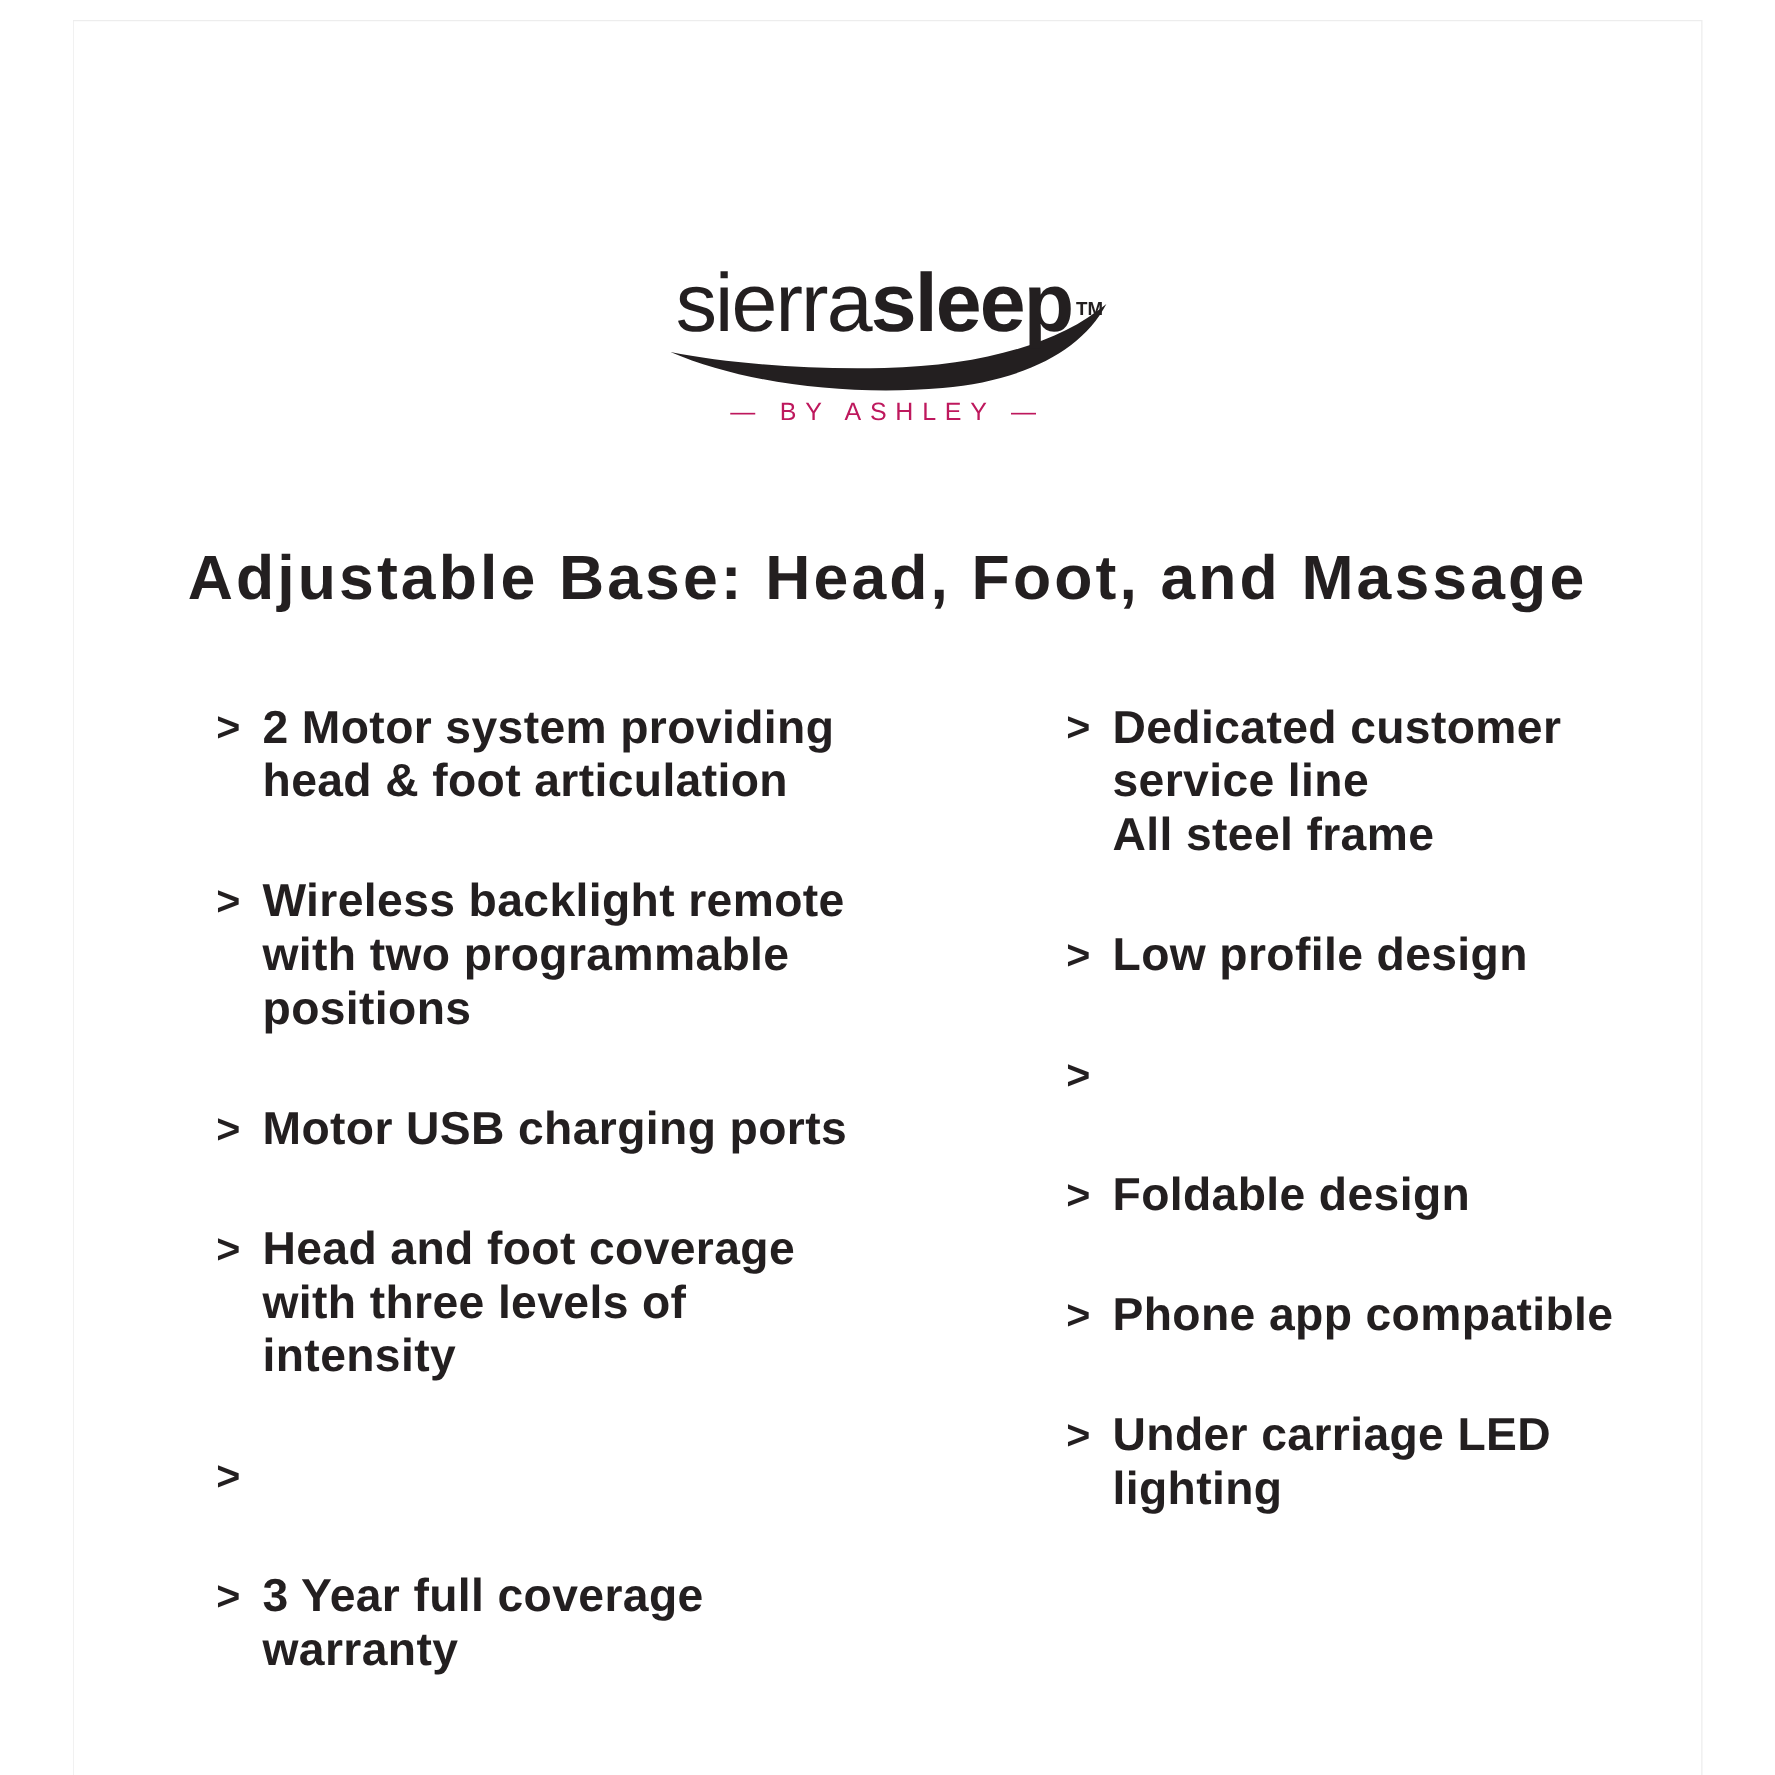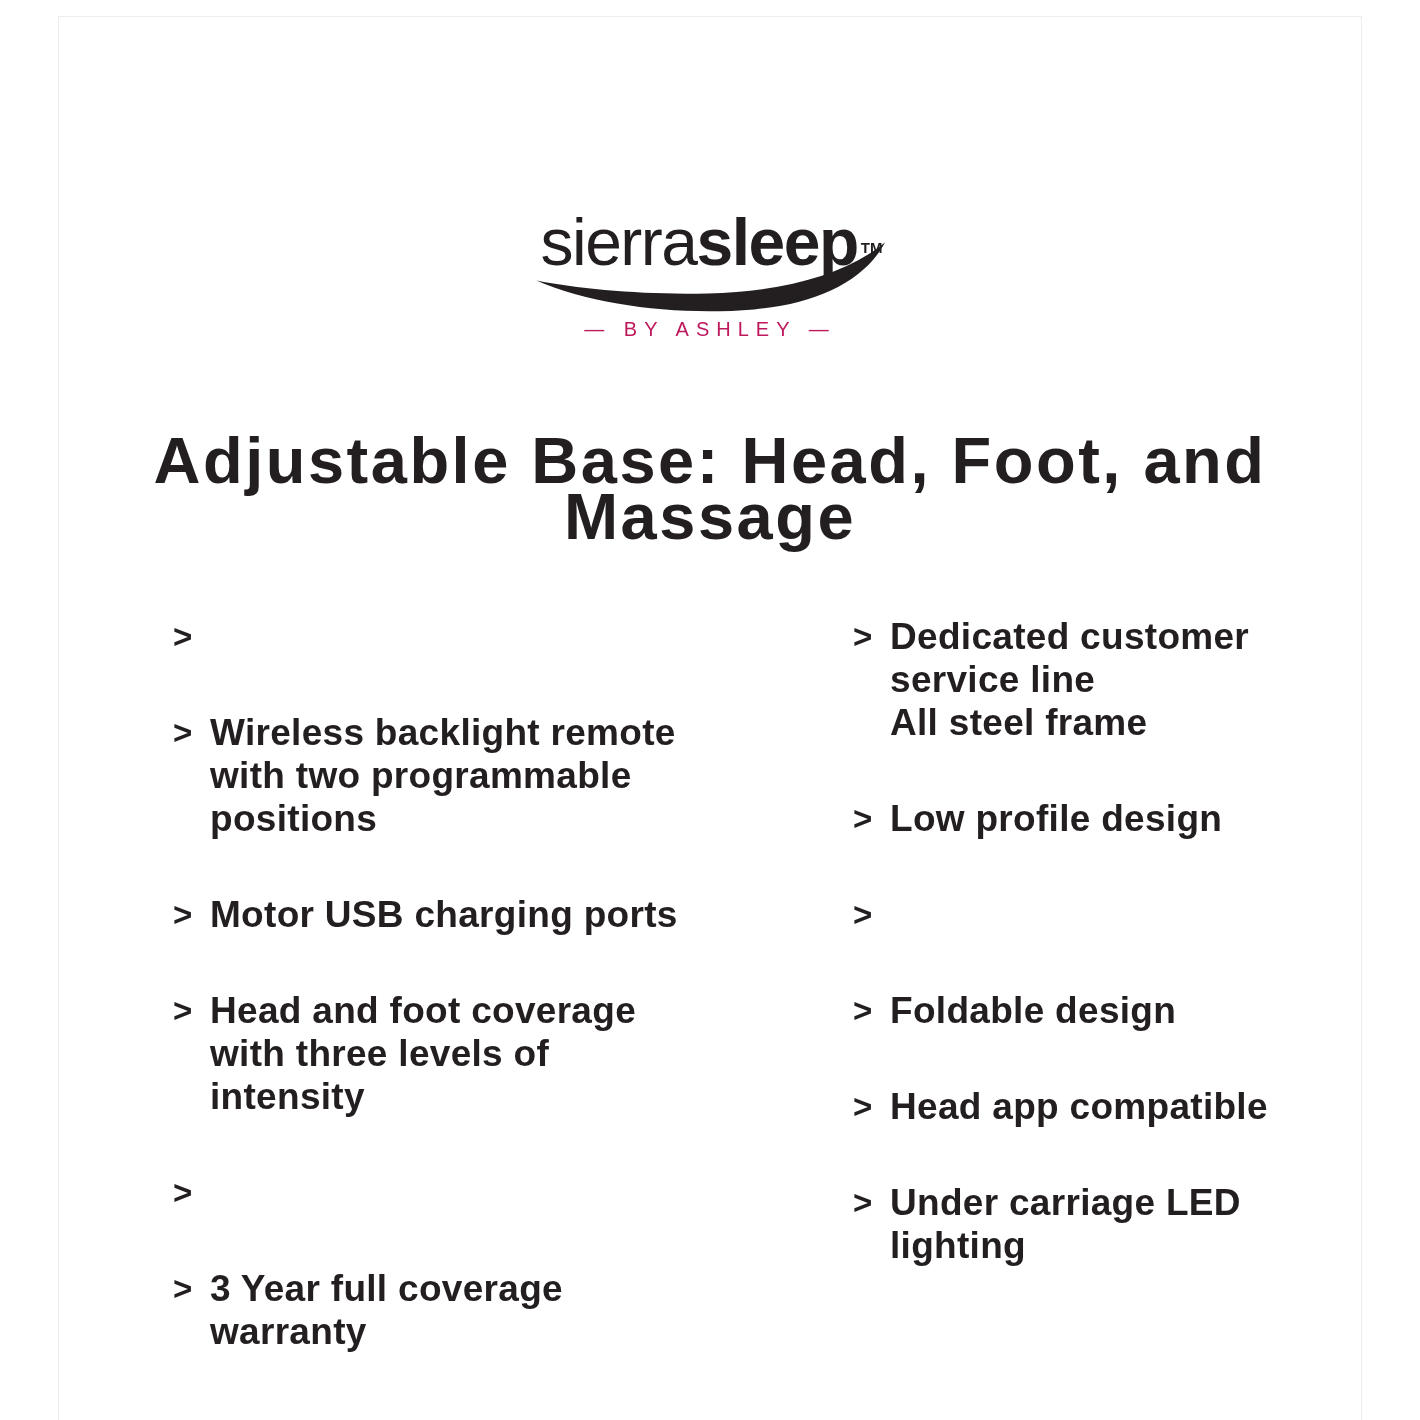--- a/index.html
+++ b/index.html
@@ -56,21 +56,21 @@
     font-size: 20px;
     font-weight: 400;
     letter-spacing: 7px;
     color: #be185d;
   }
 
   
   .page-title {
     margin-top: 92px;
     text-align: center;
-    font-size: 65px;
+    font-size: 50px;
     font-weight: 700;
     letter-spacing: 2.5px;
     line-height: 56px;
     color: #231f20;
   }
 
   
   .columns {
     display: flex;
     margin-top: 70px;
@@ -113,20 +113,22 @@
     <div class="byline">— BY ASHLEY —</div>
   </div>
 
   <h1 class="page-title">Adjustable Base: Head, Foot, and Massage</h1>
 
   <div class="columns">
 
     <div class="col col-left">
       <div class="feature">
         <span class="marker">&gt;</span>
+        <span class="feature-text">2 Motor system providing
+head &amp; foot articulation</span>
       </div>
       <div class="feature">
         <span class="marker">&gt;</span>
         <span class="feature-text">Wireless backlight remote
 with two programmable
 positions</span>
       </div>
       <div class="feature">
         <span class="marker">&gt;</span>
         <span class="feature-text">Motor USB charging ports</span>
@@ -160,21 +162,21 @@
       </div>
       <div class="feature">
         <span class="marker">&gt;</span>
       </div>
       <div class="feature">
         <span class="marker">&gt;</span>
         <span class="feature-text">Foldable design</span>
       </div>
       <div class="feature">
         <span class="marker">&gt;</span>
-        <span class="feature-text">Head app compatible</span>
+        <span class="feature-text">Phone app compatible</span>
       </div>
       <div class="feature">
         <span class="marker">&gt;</span>
         <span class="feature-text">Under carriage LED
 lighting</span>
       </div>
     </div>
 
   </div>
 </div>

